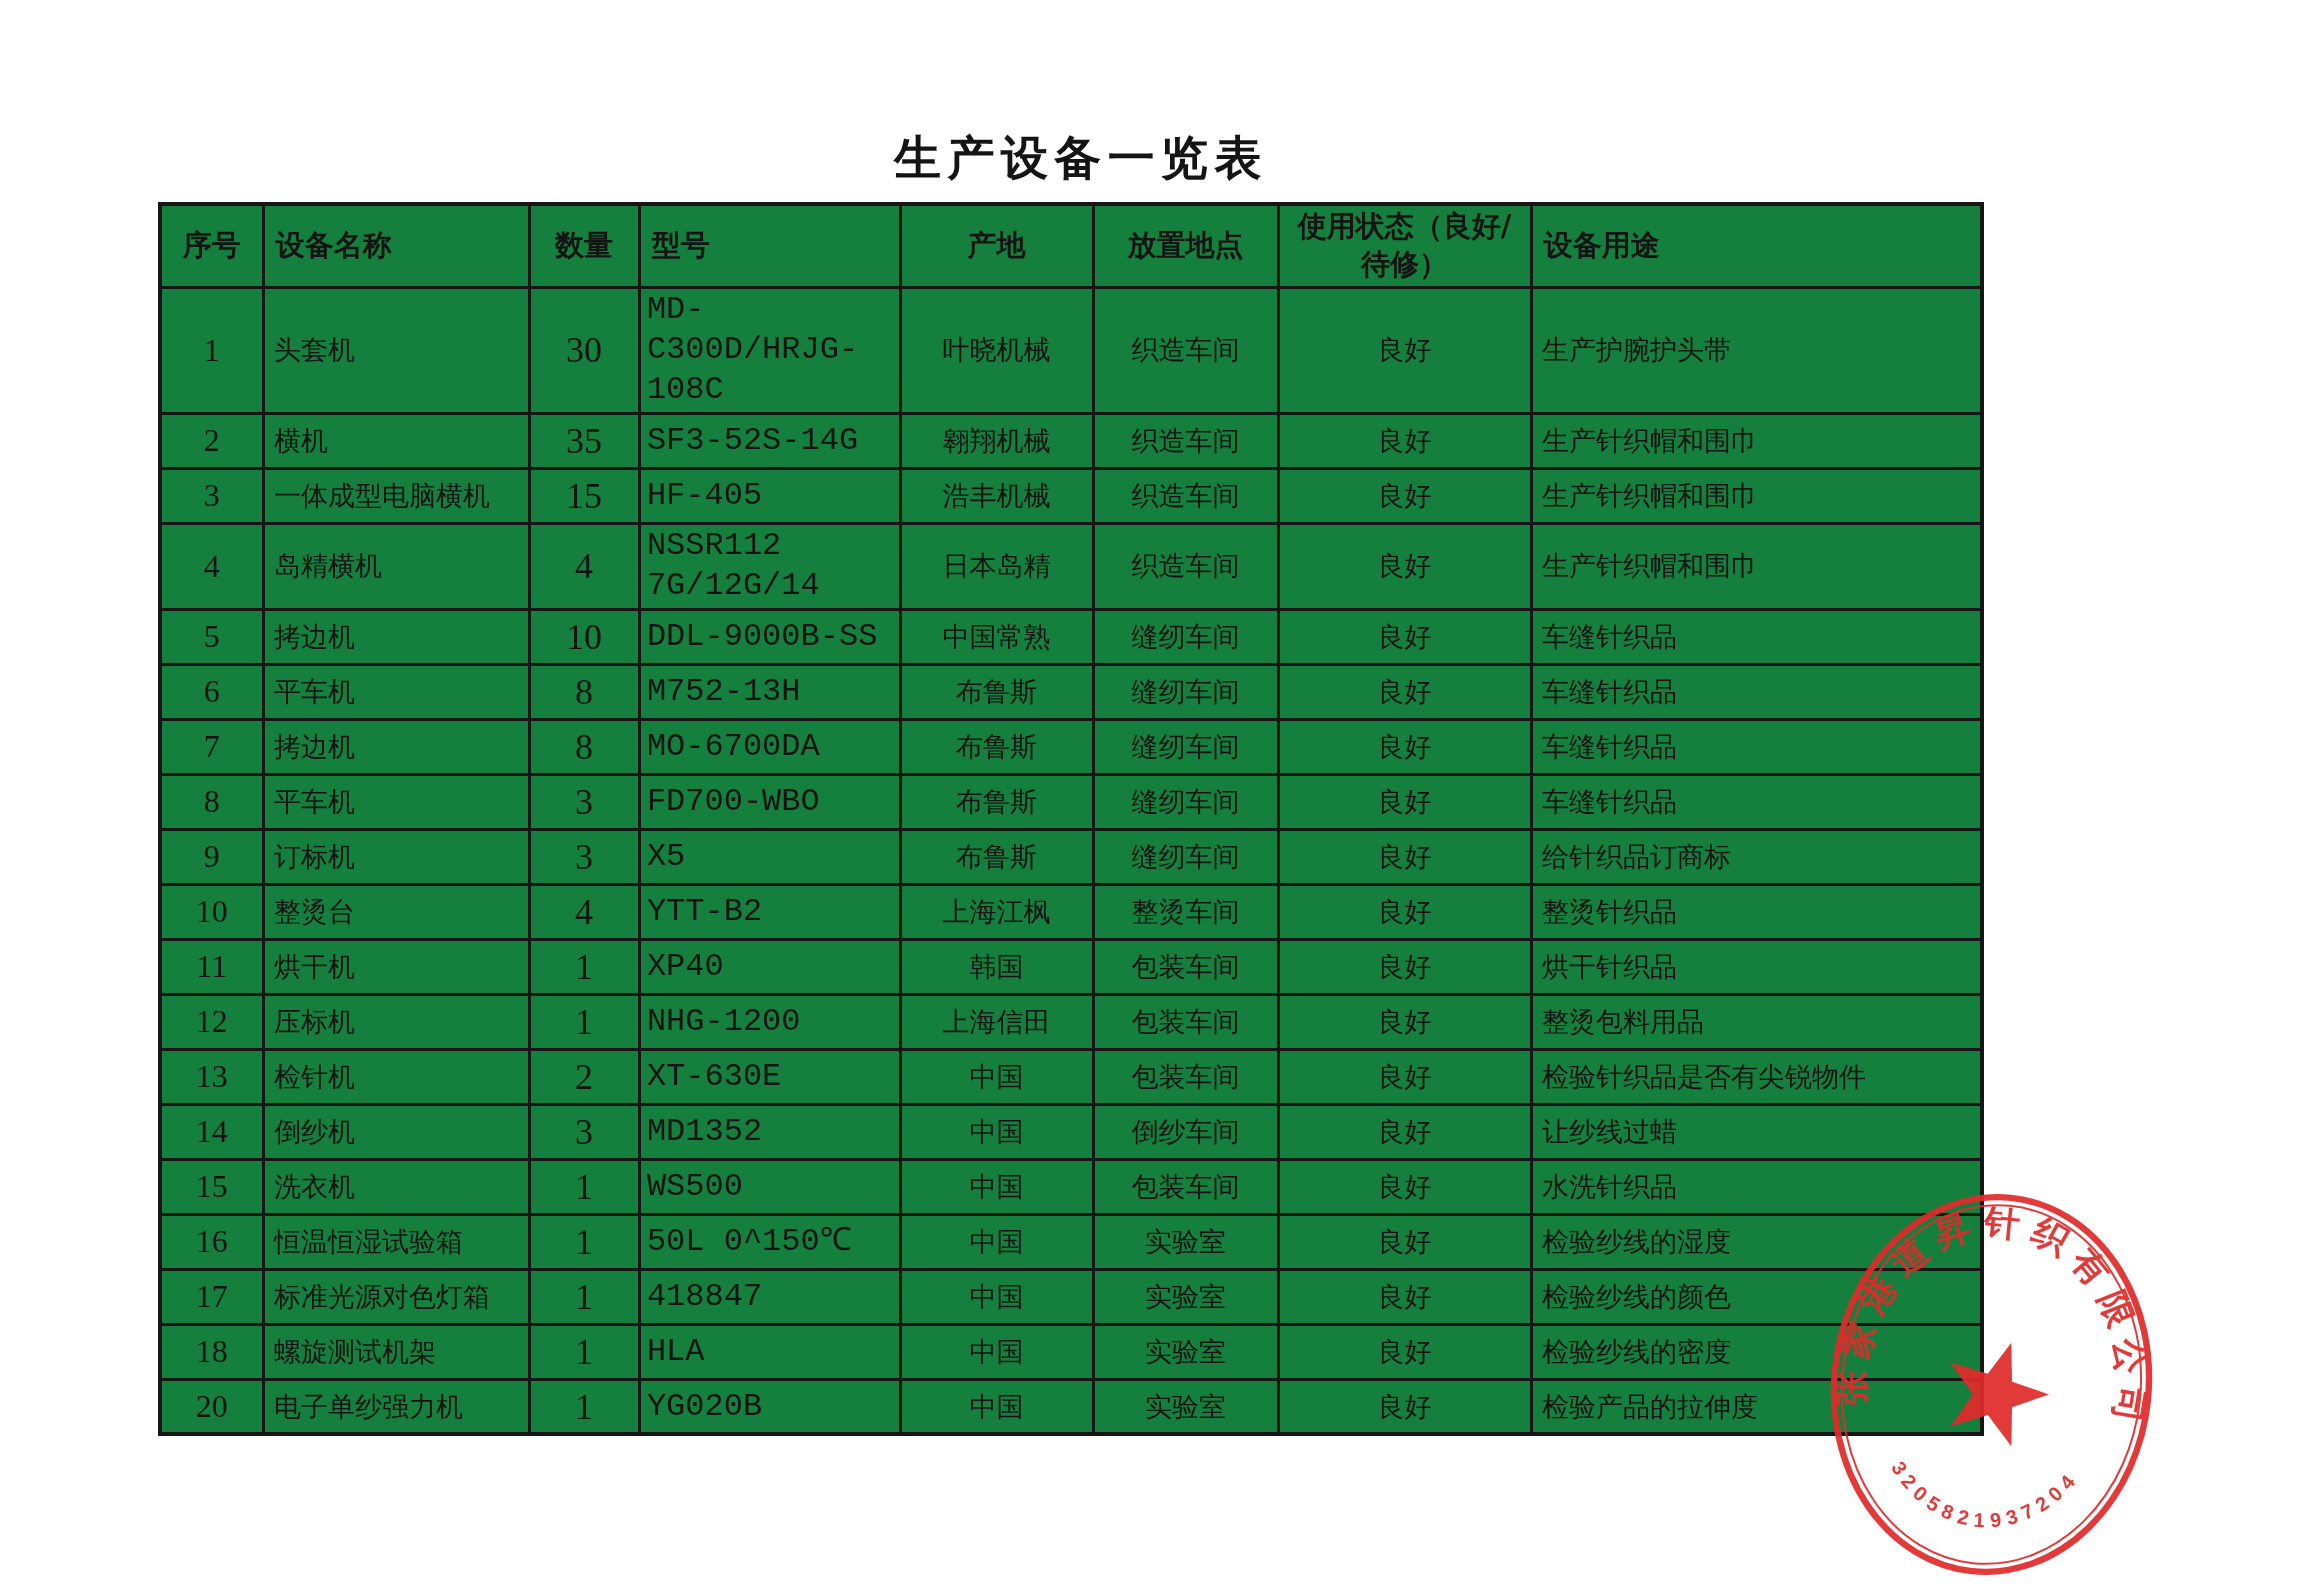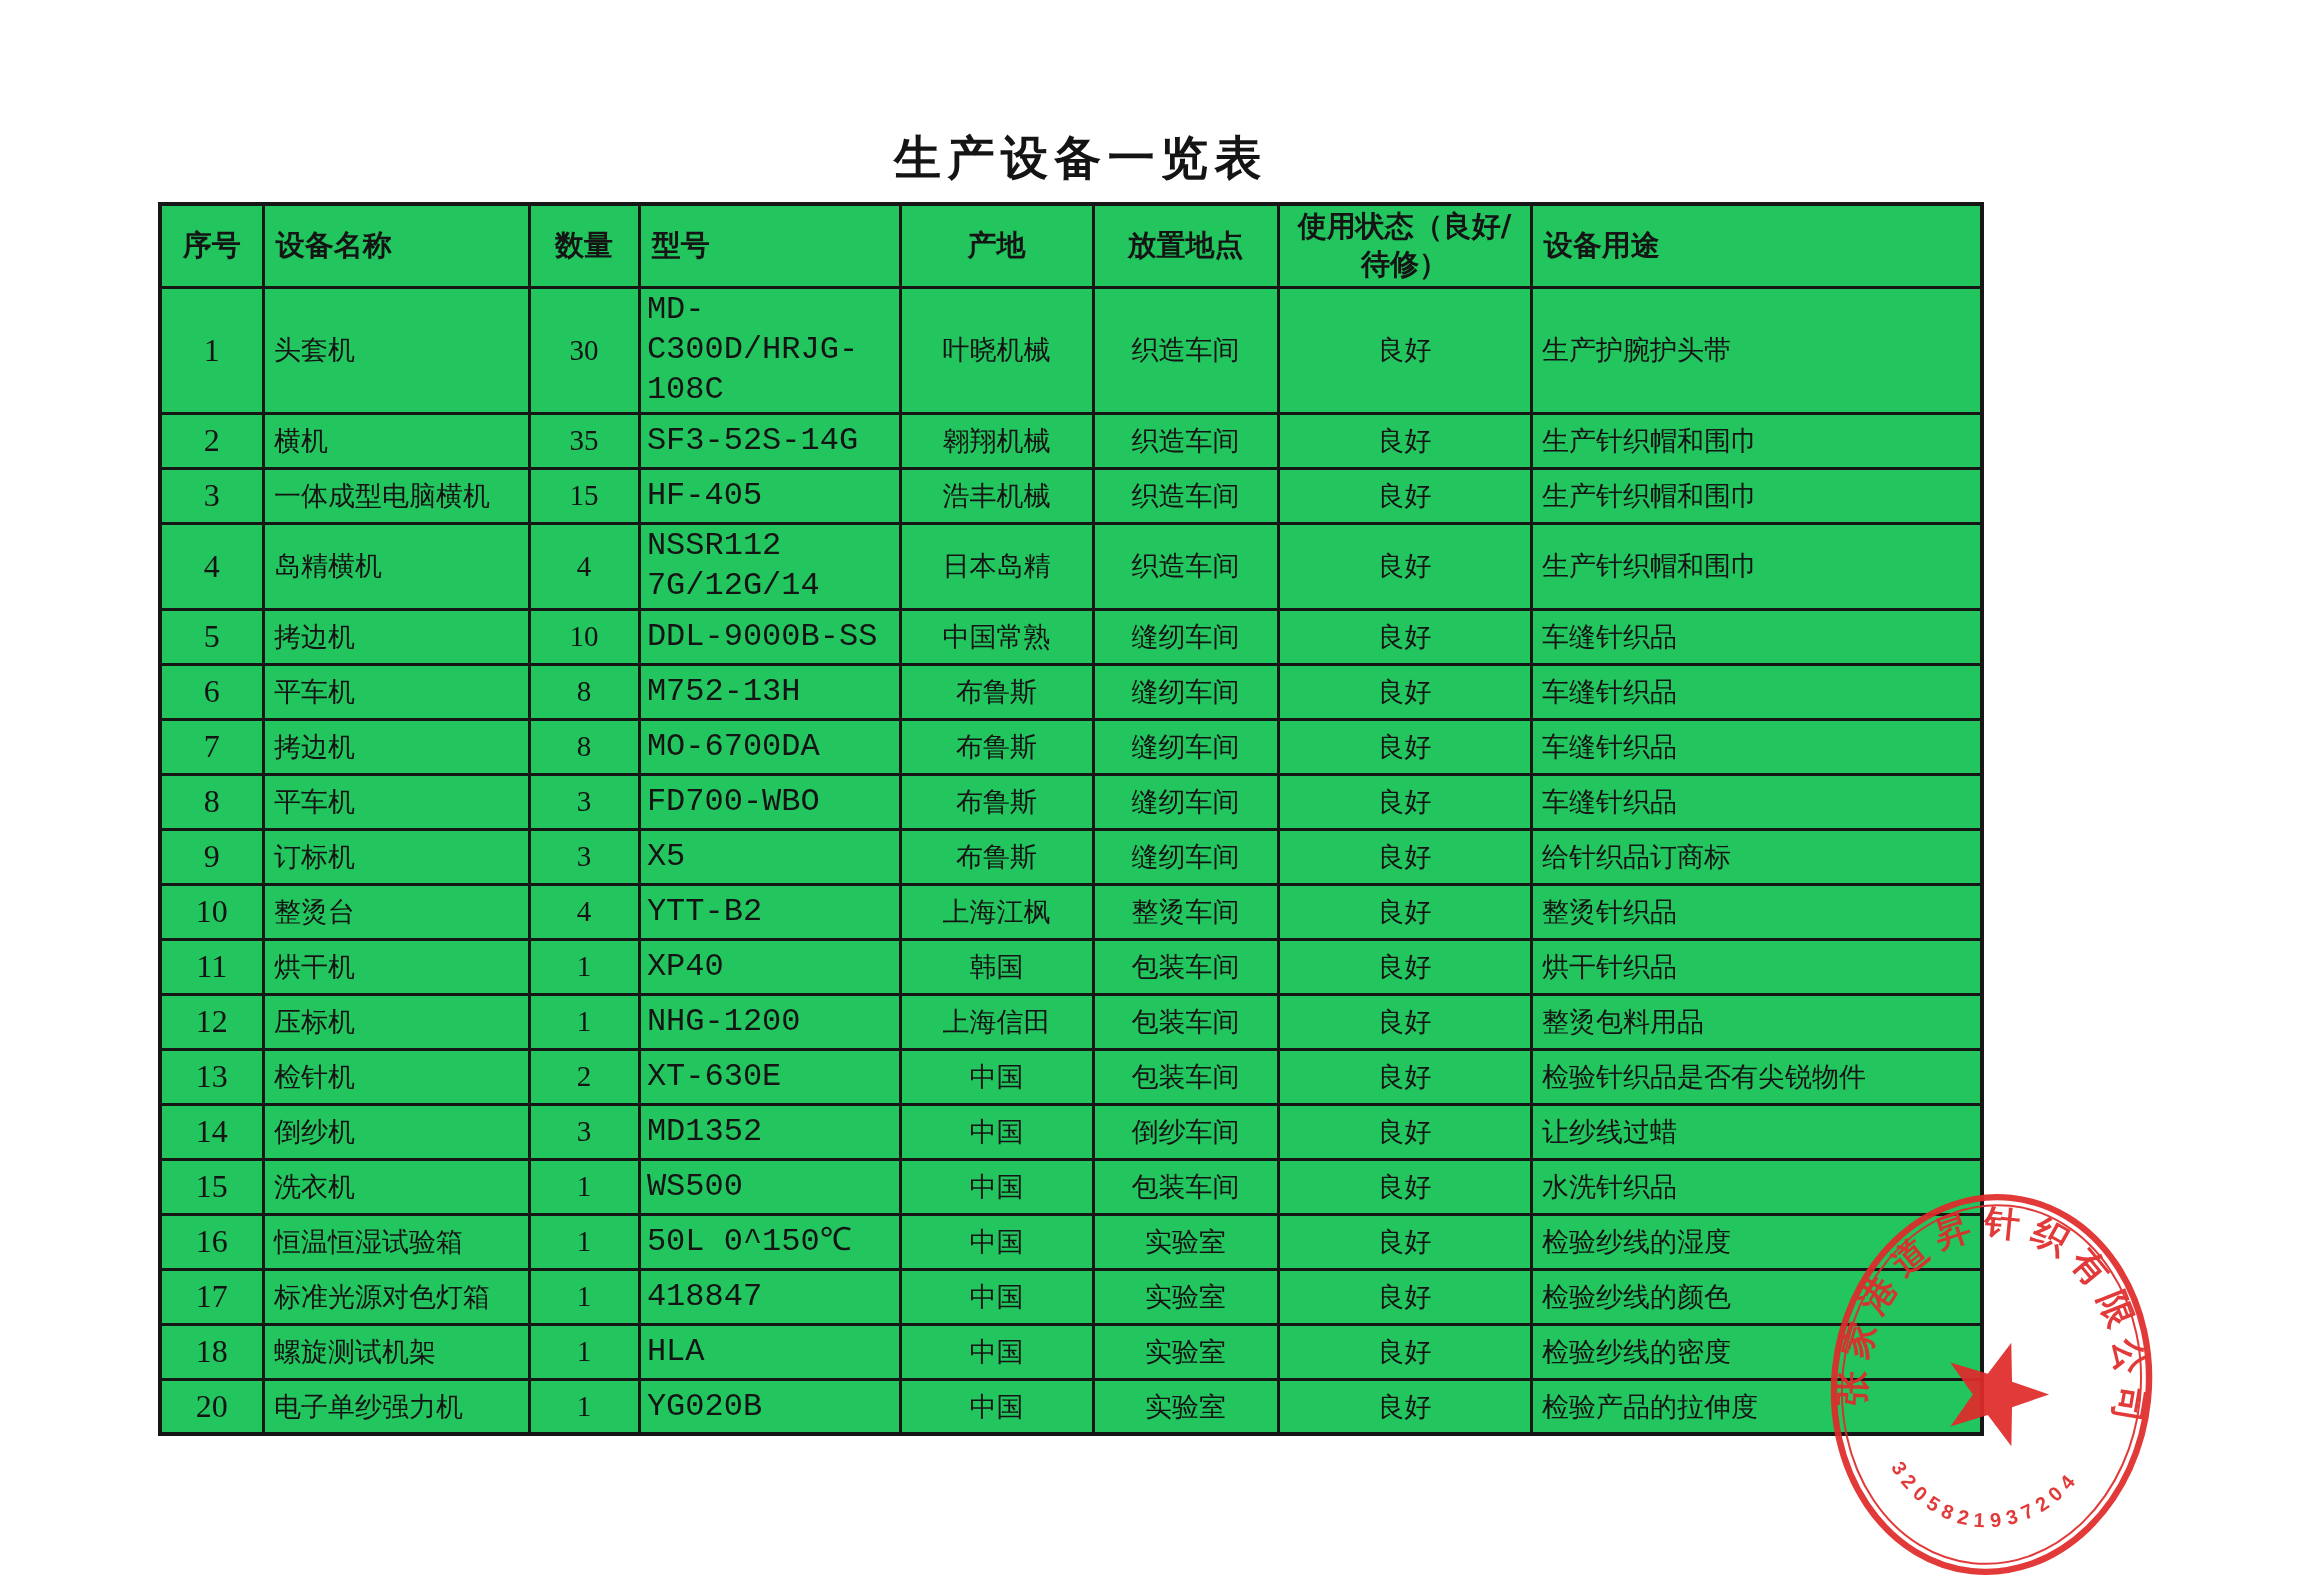--- a/index.html
+++ b/index.html
@@ -11,39 +11,39 @@
   }
   .title {
     position:absolute; left:170px; top:127px; width:1822px;
     text-align:center; font-size:47px; font-weight:600; letter-spacing:6.4px;
     font-family:"DejaVu Serif","DejaVu Sans",serif;
   }
   table.equip {
     position:absolute; left:158px; top:202px; width:1822px;
     border-collapse:collapse; table-layout:fixed;
     border:4.8px solid #161616;
-    background:#22c55e;
+    background:#15803d;
   }
   .equip th, .equip td {
     border:3.2px solid #161616;
     padding:1.6px 6.4px;
     vertical-align:middle;
     overflow:hidden;
   }
   .equip thead tr { height:83px; }
   .equip tbody tr { height:55px; }
   .equip tbody tr.first { height:66px; }
   .equip th {
     font-size:29px; font-weight:600; text-align:center;
     font-family:"DejaVu Serif","DejaVu Sans",serif; line-height:1.3;
   }
   .equip th.col-name, .equip th.col-model, .equip th.col-purpose { text-align:left; padding-left:11.2px; }
   .equip td { font-size:27px; font-family:"DejaVu Serif","DejaVu Sans",serif; }
   .equip td.col-no   { text-align:center; font-family:"Liberation Serif",serif; font-size:32px; }
-  .equip td.col-qty  { text-align:center; font-family:"Liberation Serif",serif; font-size:29px;margin-left:12px; }
+  .equip td.col-qty  { text-align:center; font-family:"Liberation Serif",serif; font-size:36px;margin-left:12px; }
   .equip td.col-model{
     font-family:Liberation Mono, monospace;
     font-size:32px; padding:1.6px 3.2px 1.6px 6.4px; line-height:1.25;
     overflow-wrap:break-word;
   }
   .equip td.col-name, .equip td.col-purpose { text-align:left; padding-left:9.6px;margin-left:36px; }
   .equip td.col-origin, .equip td.col-location, .equip td.col-status { text-align:center; }
   .stamp {
     position:absolute; left:1823px; top:1184px; width:337px; height:401px;
     opacity:0.93; z-index:5; pointer-events:none;

